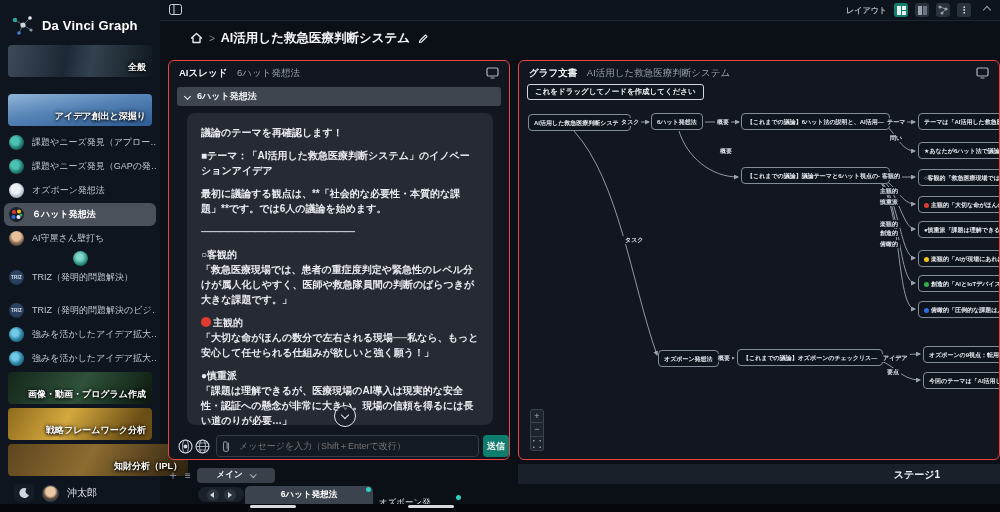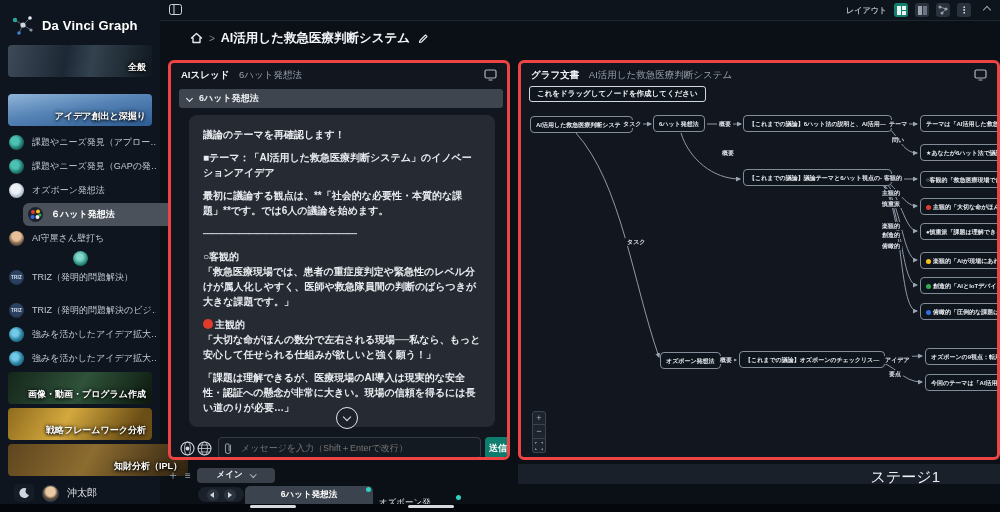--- a/index.html
+++ b/index.html
@@ -34,21 +34,21 @@
   .topbar{position:absolute;left:160px;top:0;width:840px;height:20px;background:#0e141c;border-bottom:1px solid #1e2631;}
   .tbtn{width:14px;height:14px;border-radius:3px;background:#2a323d;display:flex;align-items:center;justify-content:center;cursor:pointer;}
   .tbtn.active{background:#157f6f;}
   .layout-lbl{font-size:8px;color:#aeb6c2;font-weight:bold;}
   .crumb{position:absolute;left:160px;top:20px;width:840px;height:36px;display:flex;align-items:center;}
   .crumb-title{font-size:12.5px;font-weight:bold;color:#f4f6f9;margin:0 8px 0 6px;}
   .crumb-gt{color:#7c8694;font-size:10px;}
   .chev{display:inline-block;width:5px;height:5px;border-right:1.5px solid currentColor;border-bottom:1.5px solid currentColor;transform:rotate(45deg);}
   .chev.up{transform:rotate(-135deg);}
   
-  .panel{position:absolute;background:#12171f;border:3px solid #ef4444;border-radius:6px;box-sizing:border-box;overflow:hidden;}
+  .panel{position:absolute;background:#12171f;border:1px solid #ef4444;border-radius:6px;box-sizing:border-box;overflow:hidden;}
   .panel-head{position:absolute;left:10px;top:6px;font-size:9.5px;white-space:nowrap;}
   .panel-head b{color:#f2f5f8;}
   .panel-head span{color:#97a1ad;margin-left:7px;}
   .win-ic{position:absolute;top:6px;cursor:pointer;}
   
   .collapse-bar{position:absolute;left:8px;top:26px;width:324px;height:19px;background:#3f454e;border-radius:3px;display:flex;align-items:center;gap:7px;padding-left:8px;box-sizing:border-box;font-size:9px;font-weight:bold;color:#eef1f4;cursor:pointer;}
   .msg{position:absolute;left:18px;top:52px;width:306px;height:312px;background:#262b33;border-radius:8px;padding:12px 14px;box-sizing:border-box;overflow:hidden;font-size:10px;line-height:1.5;font-weight:600;color:#e8ebef;}
   .msg p{margin:0 0 8px;}
   .divider{color:#c3cad2;letter-spacing:-1px;}
   .cdot{display:inline-block;width:10px;height:10px;border-radius:50%;margin-right:2px;vertical-align:-1px;}
@@ -60,21 +60,21 @@
   .tabstrip{position:absolute;left:160px;top:464px;width:350px;height:22px;display:flex;align-items:center;gap:6px;padding-left:7px;box-sizing:border-box;color:#97a1ad;}
   .strip-pill{height:15px;min-width:62px;background:#394049;border-radius:4px;display:flex;align-items:center;justify-content:center;gap:8px;font-size:8.5px;color:#eef1f4;font-weight:bold;cursor:pointer;padding:0 8px;}
   
   .drag-btn{position:absolute;left:8px;top:23px;height:14px;background:#10161e;border:1px solid #d3d8de;border-radius:3px;color:#f0f3f6;font-size:7.5px;font-weight:bold;display:flex;align-items:center;padding:0 7px;cursor:grab;}
   .gnode{position:absolute;background:#0f151d;border:1px solid #838d9a;border-radius:4px;color:#e8ecf1;font-size:6px;font-weight:bold;line-height:1;padding:5px 5px;white-space:nowrap;overflow:hidden;box-sizing:border-box;height:17px;cursor:pointer;}
   .ndot{display:inline-block;width:5px;height:5px;border-radius:50%;margin-right:2px;vertical-align:-.5px;}
   .elabel{position:absolute;font-size:6px;font-weight:bold;color:#dde3ea;background:#12171f;padding:0 2px;line-height:8px;z-index:3;}
   .zoomctl{position:absolute;left:11px;top:348px;width:14px;display:flex;flex-direction:column;}
   .zbtn{width:14px;height:14px;background:#1d242e;border:1px solid #3a434f;color:#aab3bf;font-size:9px;line-height:12px;text-align:center;box-sizing:border-box;cursor:pointer;}
   .statusbar{position:absolute;left:518px;top:464px;width:482px;height:20px;background:#19202a;}
-  .stage-lbl{position:absolute;right:60px;top:4px;font-size:15px;font-weight:normal;color:#eef1f4;}
+  .stage-lbl{position:absolute;right:60px;top:4px;font-size:10px;font-weight:bold;color:#eef1f4;}
   
   .bottombar{position:absolute;left:160px;top:484px;width:840px;height:20px;background:#0b1017;}
   .nav-group{position:absolute;left:38px;top:3px;width:46px;height:15px;background:#1a212b;border-radius:8px;display:flex;align-items:center;justify-content:center;gap:5px;}
   .navbtn{width:12px;height:12px;border-radius:50%;background:#2b333e;display:flex;align-items:center;justify-content:center;cursor:pointer;}
   .tri{width:0;height:0;border-top:3px solid transparent;border-bottom:3px solid transparent;}
   .tri.left{border-right:4px solid #cfd6de;margin-right:1px;}
   .tri.right{border-left:4px solid #cfd6de;margin-left:1px;}
   .btab{position:absolute;top:2px;height:18px;display:flex;align-items:center;justify-content:center;font-size:8.5px;color:#dfe4ea;padding:0 12px;border-radius:5px 5px 0 0;cursor:pointer;white-space:nowrap;}
   .btab.active{background:#3b434e;color:#fff;font-weight:bold;}
   .btab .dot{position:absolute;right:2px;top:1px;width:5px;height:5px;border-radius:50%;background:#2dd4bf;}
@@ -117,21 +117,21 @@
       <span>課題やニーズ発見（アプロー…</span>
     </div>
     <div class="side-item" style="top:155px;">
       <span class="ic ic-swirl"></span>
       <span>課題やニーズ発見（GAPの発…</span>
     </div>
     <div class="side-item" style="top:179px;">
       <span class="ic ic-osborn"></span>
       <span>オズボーン発想法</span>
     </div>
-    <div class="side-item sel" style="top:203px;margin-left:19px;">
+    <div class="side-item sel" style="top:203px;">
       <span class="ic ic-hat">
         <svg width="13" height="13" viewBox="0 0 13 13">
           <circle cx="4" cy="4" r="2" fill="#e23b2e"></circle>
             <circle cx="9" cy="3.5" r="2" fill="#f5c31d"></circle>
           <circle cx="3.5" cy="9" r="2" fill="#2e6de4"></circle>
             <circle cx="8.5" cy="9" r="2" fill="#e8edf2"></circle>
           <circle cx="11" cy="7" r="1.5" fill="#2fae4e"></circle>
         </svg>
       </span>
       <span>６ハット発想法</span>
@@ -252,20 +252,21 @@
 
     <div class="msg">
       <p>議論のテーマを再確認します！</p>
       <p>■テーマ：「AI活用した救急医療判断システム」のイノベーションアイデア</p>
       <p>最初に議論する観点は、**「社会的な必要性・本質的な課題」**です。では6人の議論を始めます。</p>
       <p class="divider">―――――――――――――――――</p>
       <p style="margin-bottom:0;"><span>○客観的</span></p>
       <p>「救急医療現場では、患者の重症度判定や緊急性のレベル分けが属人化しやすく、医師や救急隊員間の判断のばらつきが大きな課題です。」</p>
       <p style="margin-bottom:0;"><span class="cdot red"></span><span>主観的</span></p>
       <p>「大切な命がほんの数分で左右される現場──私なら、もっと安心して任せられる仕組みが欲しいと強く願う！」</p>
+      <p style="margin-bottom:0;"><span>●慎重派</span></p>
       <p>「課題は理解できるが、医療現場のAI導入は現実的な安全性・認証への懸念が非常に大きい。現場の信頼を得るには長い道のりが必要…」</p>
 
     </div>
 
     <div class="scrollbtn">
         <span class="chev" style="margin-top:-2px;"></span>
       </div>
 
     <span class="abs in-ic" style="left:9px;top:378px;">
       <svg width="15" height="15" viewBox="0 0 15 15">

